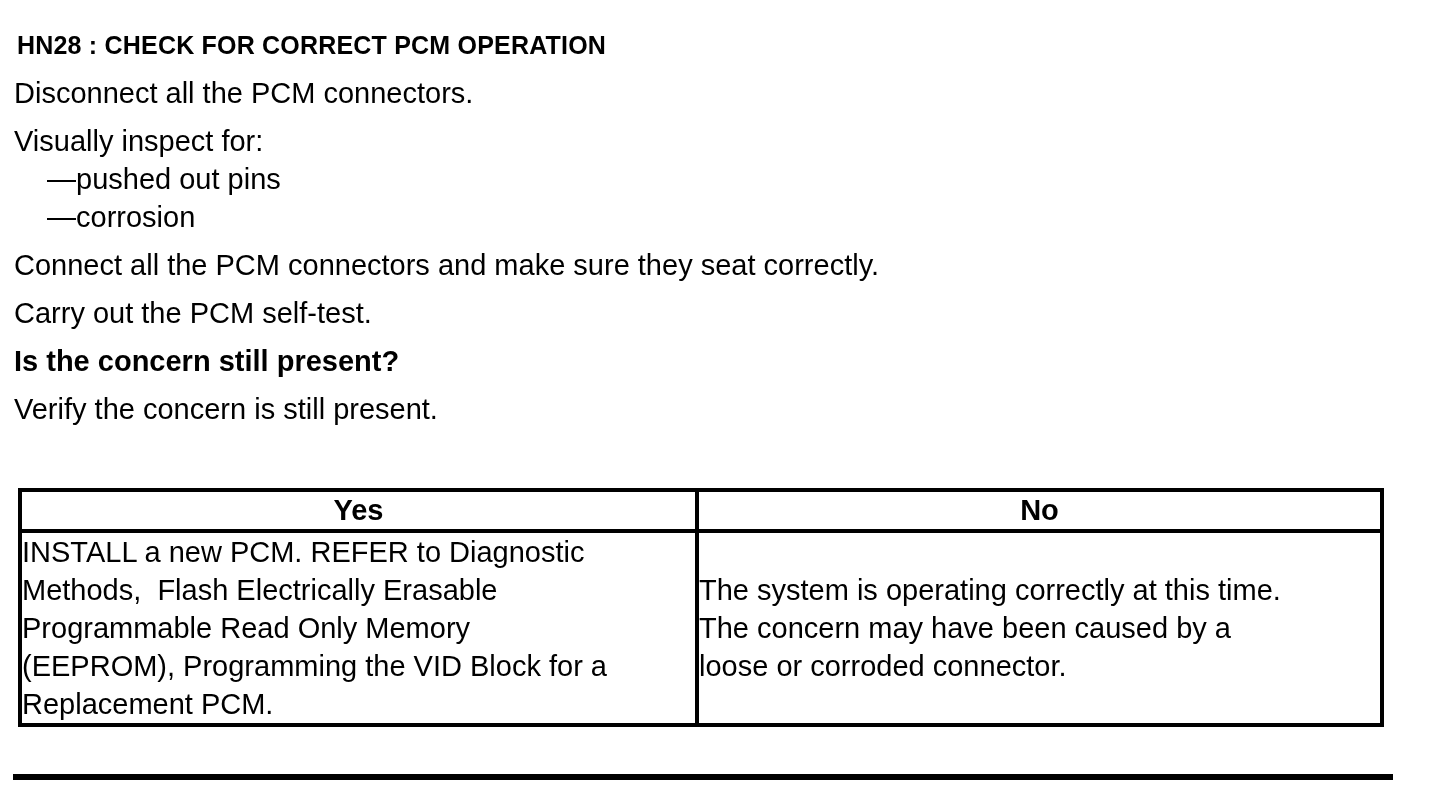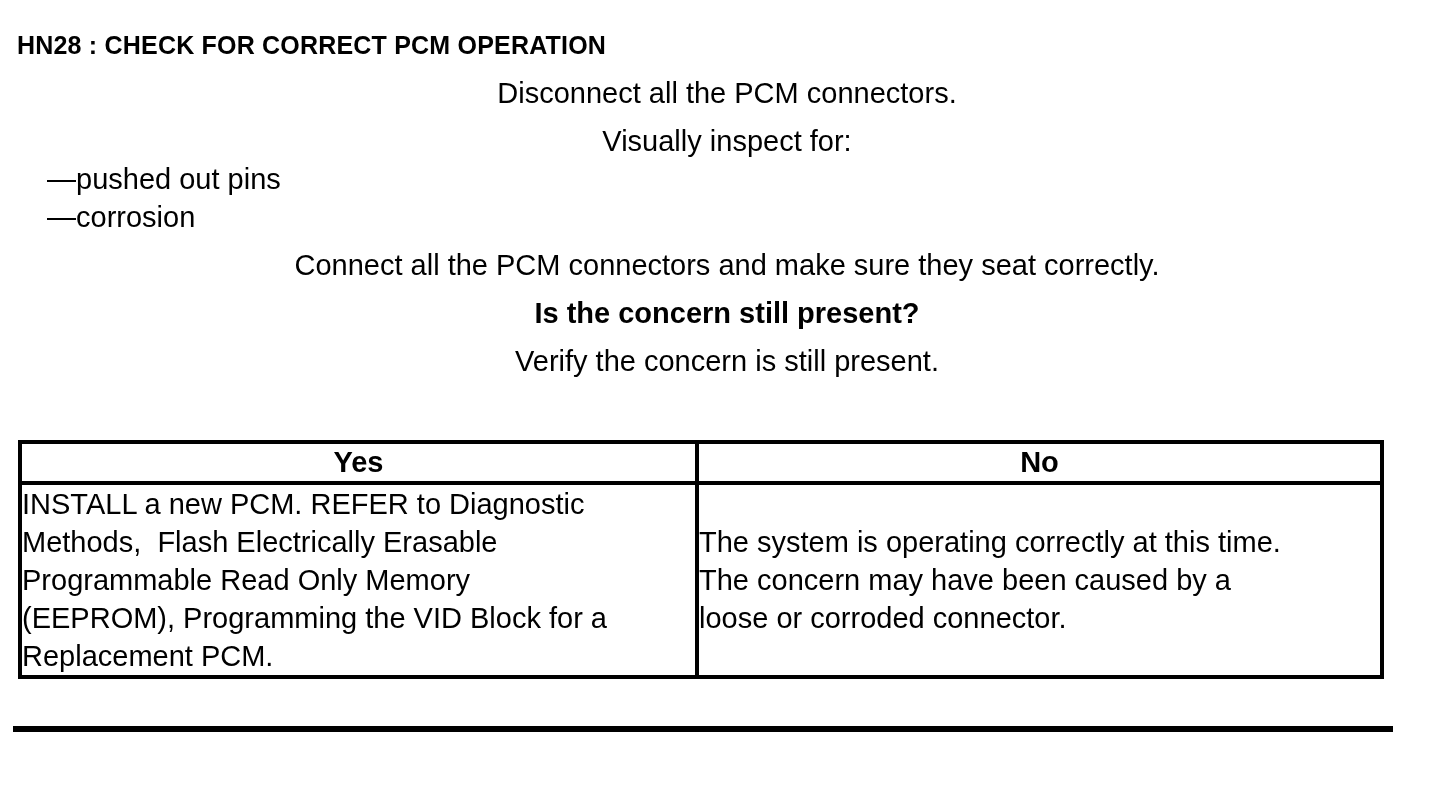--- a/index.html
+++ b/index.html
@@ -22,21 +22,20 @@
     font-size: 25px;
     font-weight: bold;
     line-height: 30px;
     margin: 30px 0 14px 17px;
     letter-spacing: 0.2px;
   }
   .step {
     font-size: 29px;
     line-height: 38px;
     margin: 10px 0 0 14px;
-    text-align: center;
   }
   .dash-list {
     margin: 0 0 0 47px;
   }
   .dash-item {
     font-size: 29px;
     line-height: 38px;
   }
   .question {
     font-weight: bold;
@@ -99,20 +98,21 @@
 
   <p class="step">Visually inspect for:</p>
 
   <div class="dash-list">
     <div class="dash-item">—pushed out pins</div>
     <div class="dash-item">—corrosion</div>
   </div>
 
   <p class="step">Connect all the PCM connectors and make sure they seat correctly.</p>
 
+  <p class="step">Carry out the PCM self-test.</p>
 
   <p class="step question">Is the concern still present?</p>
 
   <p class="step">Verify the concern is still present.</p>
 
   <table class="decision-table">
     <colgroup>
       <col class="col-yes">
       <col class="col-no">
     </colgroup>

